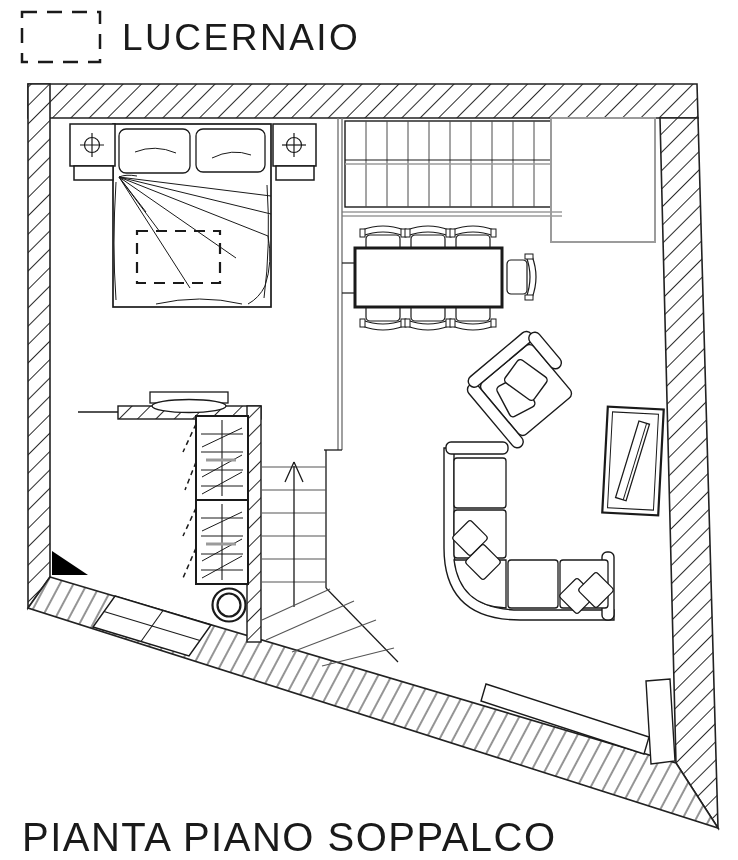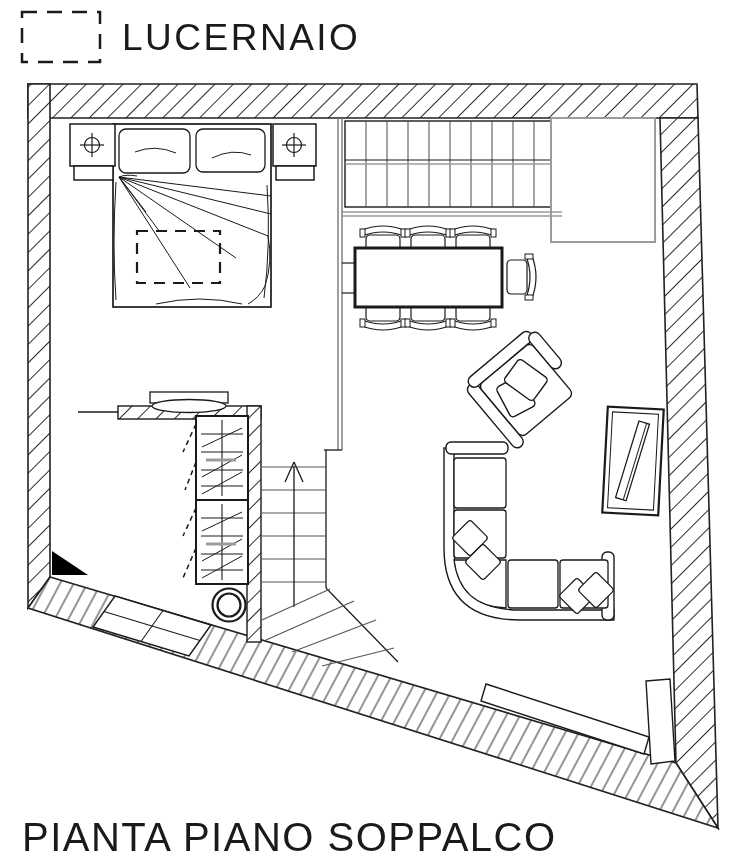--- a/index.html
+++ b/index.html
@@ -1,17 +1,17 @@
 <!DOCTYPE html>
 <html><head>
 <meta charset="utf-8">
 <style>
   html,body{margin:0;padding:0;background:#fff;}
   .sheet{position:relative;width:738px;height:860px;background:#fff;overflow:hidden;
-         font-family:"Liberation Sans",sans-serif;}
+         font-family:"Liberation Sans",sans-serif;border-radius:31px;}
   svg{display:block;}
   text{font-family:"Liberation Sans",sans-serif;fill:#1a1a1a;}
   .legend-label{font-size:37px;letter-spacing:2.5px;}
   .title-label{font-size:40px;letter-spacing:1.5px;}
 </style>
 </head>
 <body>
 
 <div class="sheet">
 <svg width="738" height="860" viewBox="0 0 738 860">

